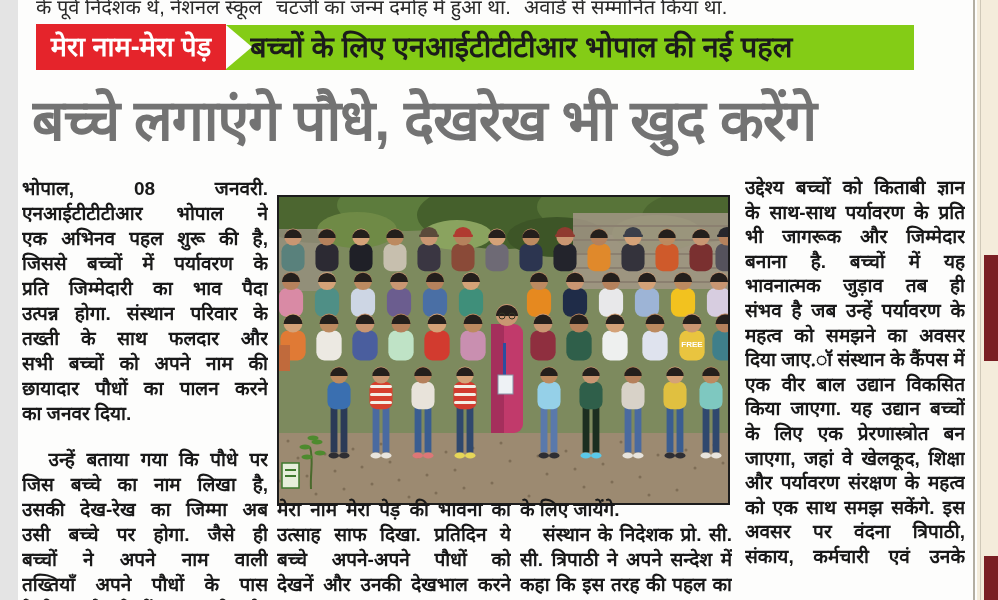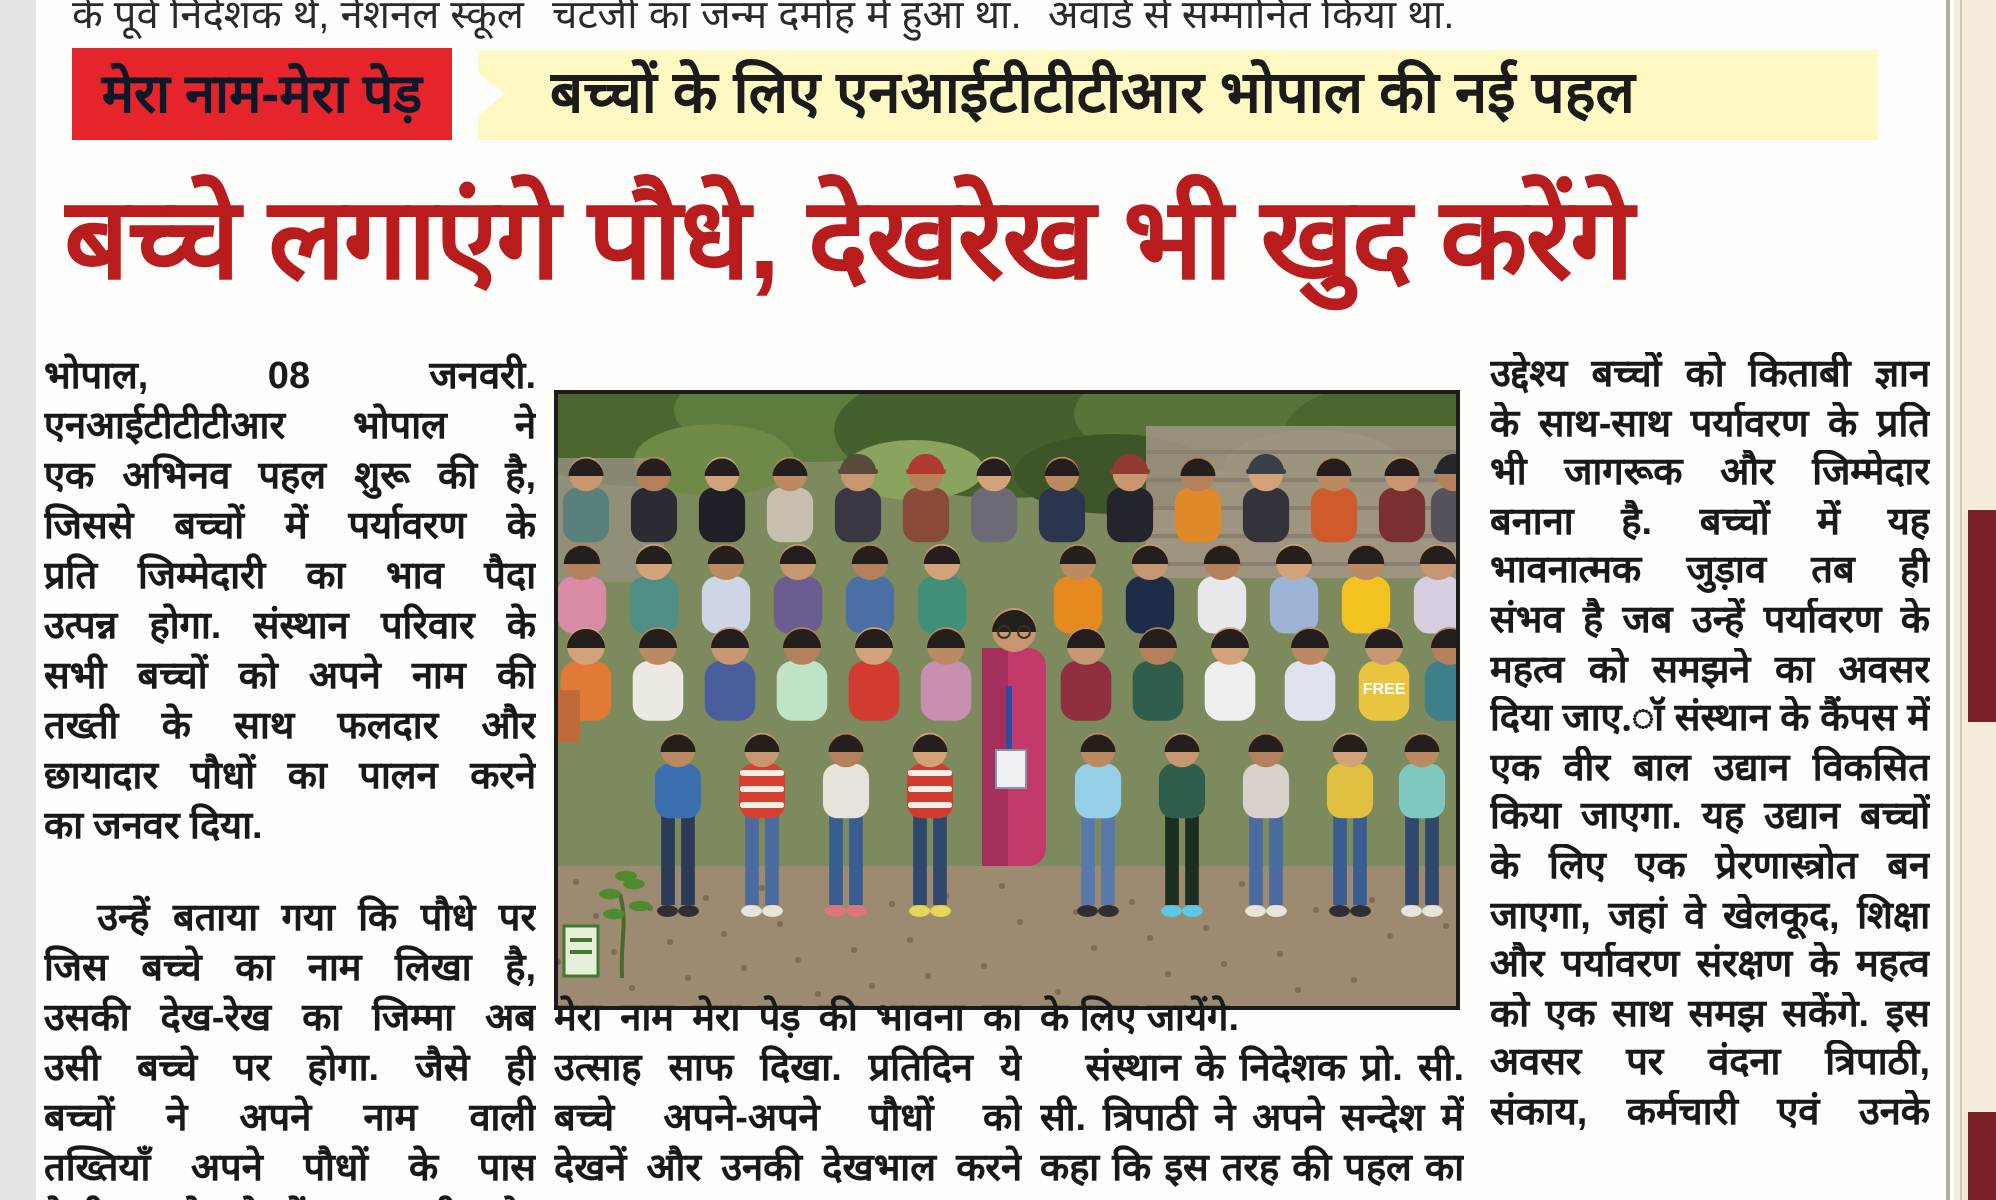--- a/index.html
+++ b/index.html
@@ -5,29 +5,29 @@
   html,body{margin:0;padding:0;background:#888;}
   .page{position:relative;width:998px;height:600px;background:#fdfdfc;overflow:hidden;
         font-family:"Liberation Sans",sans-serif;color:#191919;}
   .gutter-left{position:absolute;left:0;top:0;width:18px;height:600px;background:#e4e4e4;}
   
   .top-strip{position:absolute;left:0;top:0;width:970px;height:23px;overflow:hidden;}
   .top-strip span{position:absolute;top:-7px;font-size:20px;font-weight:500;color:#2a2a2a;white-space:nowrap;}
   .frag1{left:36px;} .frag2{left:276px;} .frag3{left:524px;}
   
   .kicker-badge{position:absolute;left:36px;top:24px;width:190px;height:46px;background:#e5242b;
-        color:#0f172a;font-size:27px;font-weight:800;text-align:center;line-height:46px;white-space:nowrap;overflow:hidden;}
-  .kicker-strip{position:absolute;left:239px;top:25px;width:700px;height:45px;background:#fef9c3;}
+        color:#ffffff;font-size:27px;font-weight:800;text-align:center;line-height:46px;white-space:nowrap;overflow:hidden;}
+  .kicker-strip{position:absolute;left:214px;top:25px;width:700px;height:45px;background:#84cc16;}
   .kicker-arrow{position:absolute;left:226px;top:25px;width:0;height:0;z-index:2;
         border-left:26px solid #fdfdfc;border-top:22.5px solid transparent;border-bottom:22.5px solid transparent;}
   .kicker-strip-label{position:absolute;left:36px;top:0;height:45px;line-height:45px;
         font-size:29px;font-weight:800;color:#1b1b1b;white-space:nowrap;overflow:hidden;width:690px;}
   
   .headline{position:absolute;left:32px;top:74px;width:940px;height:92px;overflow:hidden;
-        font-size:57px;font-weight:800;letter-spacing:-1px;color:#b91c1c;white-space:nowrap;line-height:92px;}
+        font-size:57px;font-weight:800;letter-spacing:-1px;color:#737373;white-space:nowrap;line-height:92px;}
   
   .textcol{position:absolute;}
   .textcol .line{font-size:19px;height:25px;line-height:25px;overflow:hidden;
         text-align:justify;text-align-last:justify;white-space:nowrap;font-weight:bold;}
   .col-left{left:22px;top:176px;width:246px;}
   .col-right{left:745px;top:176px;width:220px;}
   .col-right .line{height:24.6px;line-height:24.6px;}
   .cap-left{left:277px;top:497px;width:234px;}
   .cap-right{left:520px;top:497px;width:212px;}
   
@@ -67,22 +67,22 @@
 
   <div class="headline">बच्चे लगाएंगे पौधे, देखरेख भी खुद करेंगे</div>
 
   <div class="textcol col-left">
       <div class="line">भोपाल, 08 जनवरी.</div>
       <div class="line">एनआईटीटीटीआर भोपाल ने</div>
       <div class="line">एक अभिनव पहल शुरू की है,</div>
       <div class="line">जिससे बच्चों में पर्यावरण के</div>
       <div class="line">प्रति जिम्मेदारी का भाव पैदा</div>
       <div class="line">उत्पन्न होगा. संस्थान परिवार के</div>
+      <div class="line">तख्ती के साथ फलदार और</div>
       <div class="line">सभी बच्चों को अपने नाम की</div>
-      <div class="line">तख्ती के साथ फलदार और</div>
       <div class="line">छायादार पौधों का पालन करने</div>
       <div class="line">का जनवर दिया.</div>
       <div class="line">उन्हें बताया गया कि पौधे पर</div>
       <div class="line">जिस बच्चे का नाम लिखा है,</div>
       <div class="line">उसकी देख-रेख का जिम्मा अब</div>
       <div class="line">उसी बच्चे पर होगा. जैसे ही</div>
       <div class="line">बच्चों ने अपने नाम वाली</div>
       <div class="line">तख्तियाँ अपने पौधों के पास</div>
       <div class="line">देखी, उनके चेहरों पर खुशी और</div>
     </div>

